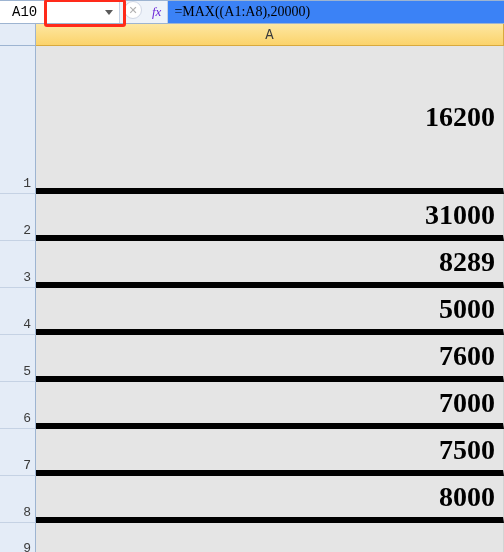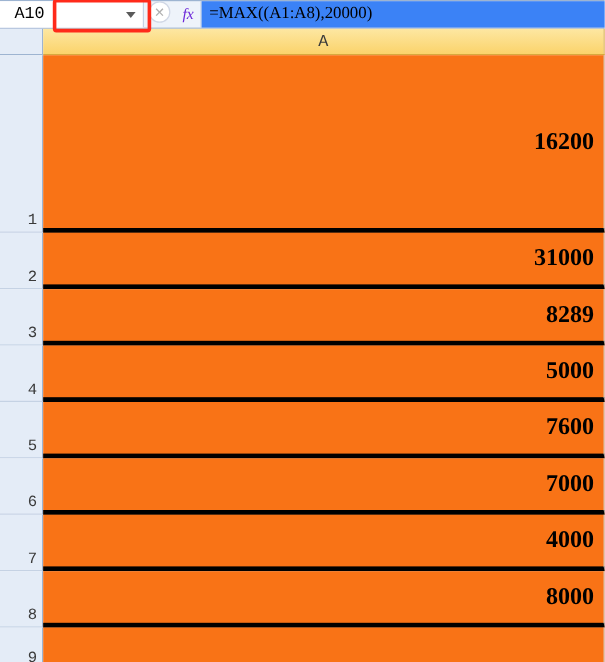--- a/index.html
+++ b/index.html
@@ -124,31 +124,31 @@
     display: flex;
     align-items: flex-end;
     justify-content: flex-end;
     padding: 0 4px 2px 0;
     font-family: "Courier New", monospace;
     font-size: 13px;
     color: #3a3a3a;
   }
   .cell {
     border-right: 1px solid #d4d4d4;
-    border-bottom: 4px solid #000000;
+    border-bottom: 6px solid #000000;
     display: flex;
     align-items: center;
     justify-content: flex-end;
     padding-right: 8px;
     font-family: "Times New Roman", serif;
     font-weight: bold;
-    font-size: 20px;
+    font-size: 28px;
     color: #000;
     position: relative;
-    background: #f97316;
+    background: #e5e5e5;
   }
 </style>
 </head>
 <body>
 
 <div class="formula-bar">
   <div class="name-box">
     <div class="name-box-inner">
       <span>A10</span>
       <span class="dropdown-arrow"></span>
@@ -173,18 +173,18 @@
     <div class="cell" style="height: 47px;">31000</div>
     <div class="row-header" style="height: 47px;">3</div>
     <div class="cell" style="height: 47px;">8289</div>
     <div class="row-header" style="height: 47px;">4</div>
     <div class="cell" style="height: 47px;">5000</div>
     <div class="row-header" style="height: 47px;">5</div>
     <div class="cell" style="height: 47px;">7600</div>
     <div class="row-header" style="height: 47px;">6</div>
     <div class="cell" style="height: 47px;">7000</div>
     <div class="row-header" style="height: 47px;">7</div>
-    <div class="cell" style="height: 47px;">4000</div>
+    <div class="cell" style="height: 47px;">7500</div>
     <div class="row-header" style="height: 47px;">8</div>
     <div class="cell" style="height: 47px;">8000</div>
     <div class="row-header" style="height: 36px;">9</div>
     <div class="cell" style="height: 36px;"></div>
   </div>
 
 </body></html>

